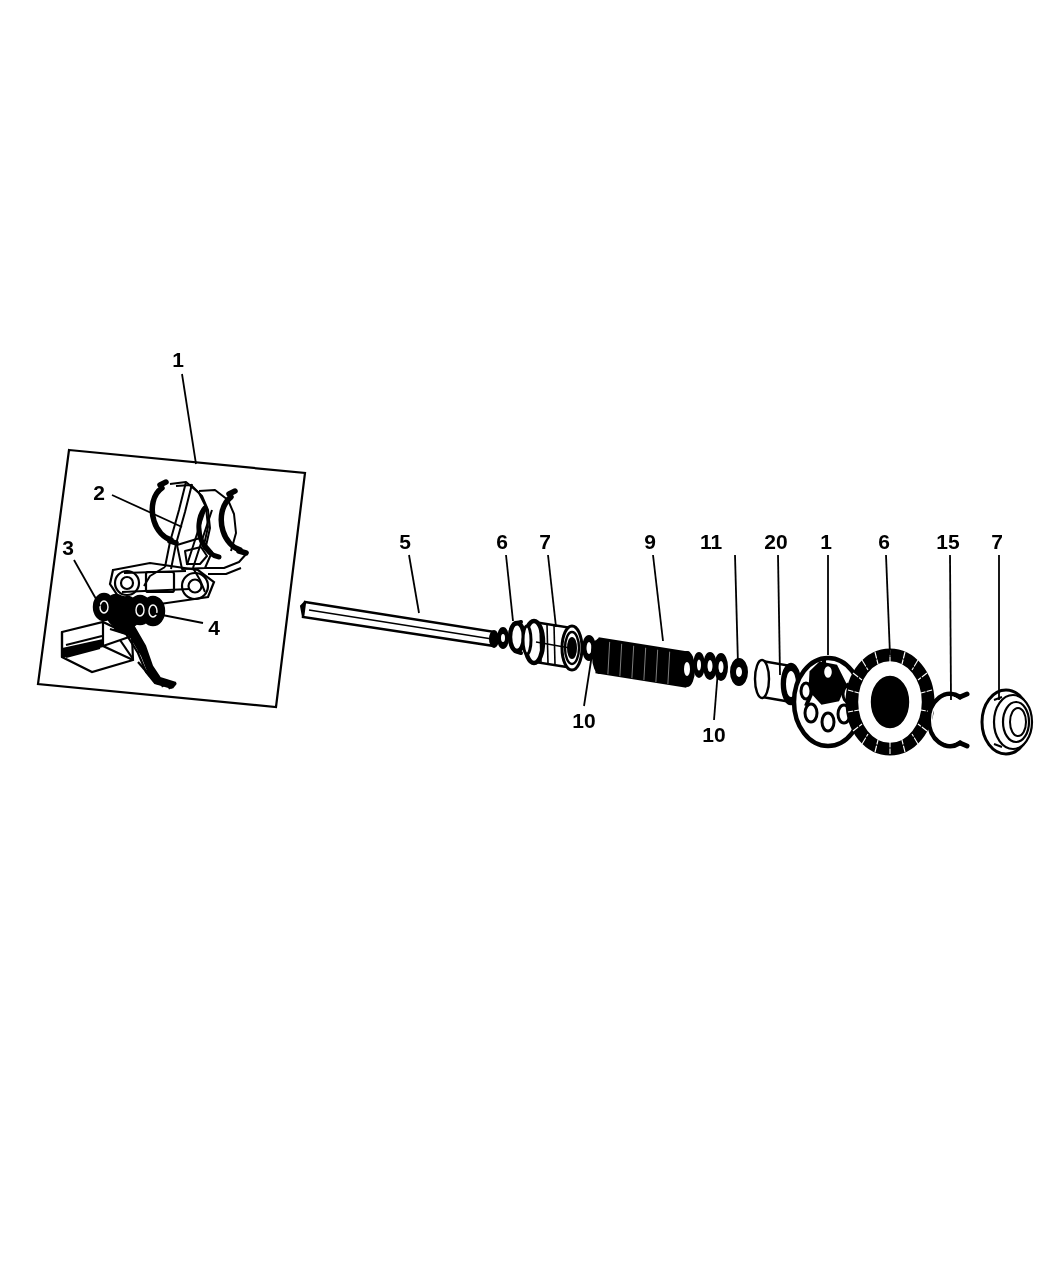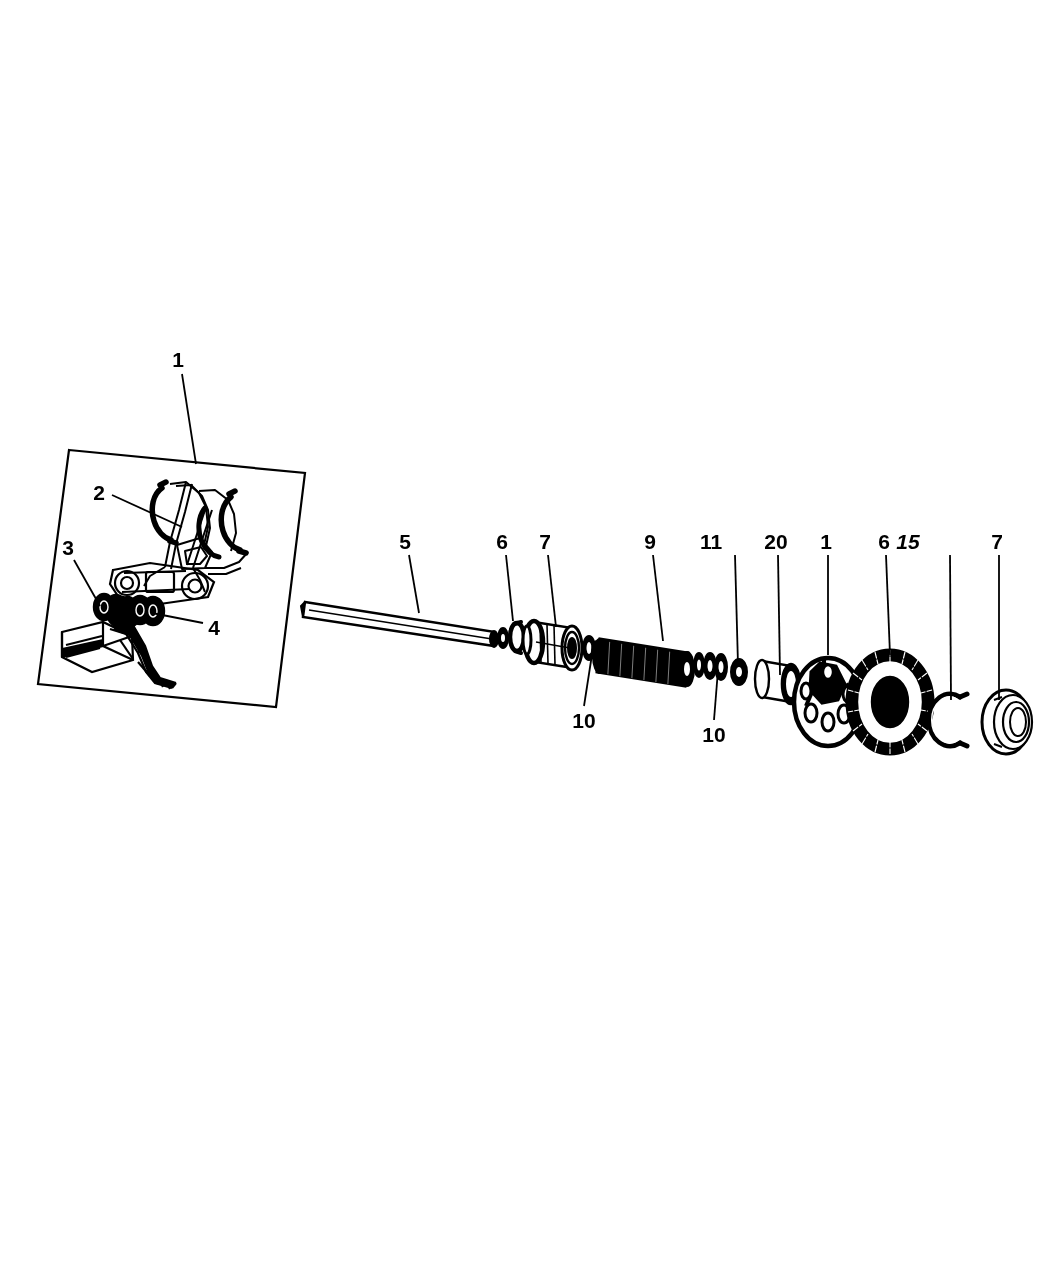--- a/index.html
+++ b/index.html
@@ -304,19 +304,19 @@
       <div class="callout-label" style="left: 68px; top: 547px;">3</div>
       <div class="callout-label" style="left: 214px; top: 627px;">4</div>
       <div class="callout-label" style="left: 405px; top: 541px;">5</div>
       <div class="callout-label" style="left: 502px; top: 541px;">6</div>
       <div class="callout-label" style="left: 545px; top: 541px;">7</div>
       <div class="callout-label" style="left: 650px; top: 541px;">9</div>
       <div class="callout-label" style="left: 711px; top: 541px;">11</div>
       <div class="callout-label" style="left: 776px; top: 541px;">20</div>
       <div class="callout-label" style="left: 826px; top: 541px;">1</div>
       <div class="callout-label" style="left: 884px; top: 541px;">6</div>
-      <div class="callout-label" style="left: 908px; top: 541px; font-style: italic;">15</div>
+      <div class="callout-label" style="left: 948px; top: 541px;">15</div>
       <div class="callout-label" style="left: 997px; top: 541px;">7</div>
       <div class="callout-label" style="left: 584px; top: 720px;">10</div>
       <div class="callout-label" style="left: 714px; top: 734px;">10</div>
     </div>
 
 </div>
 
 </body></html>

